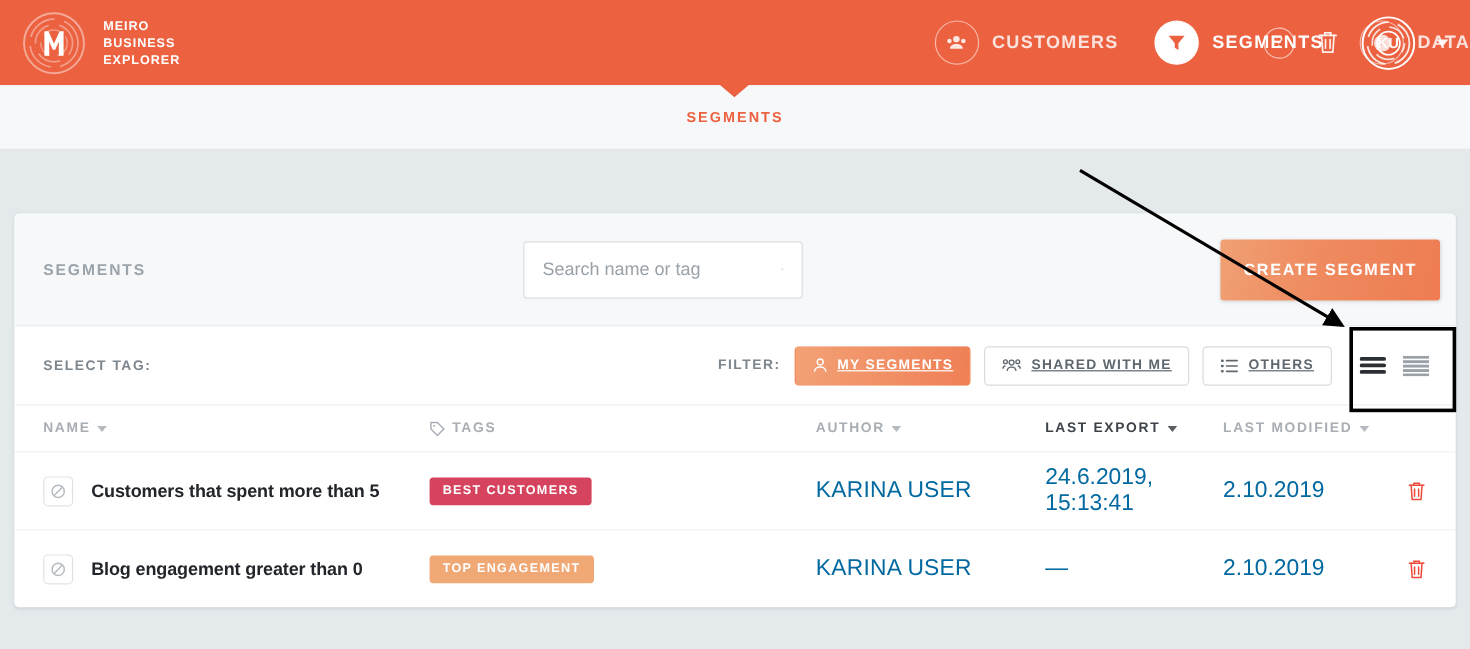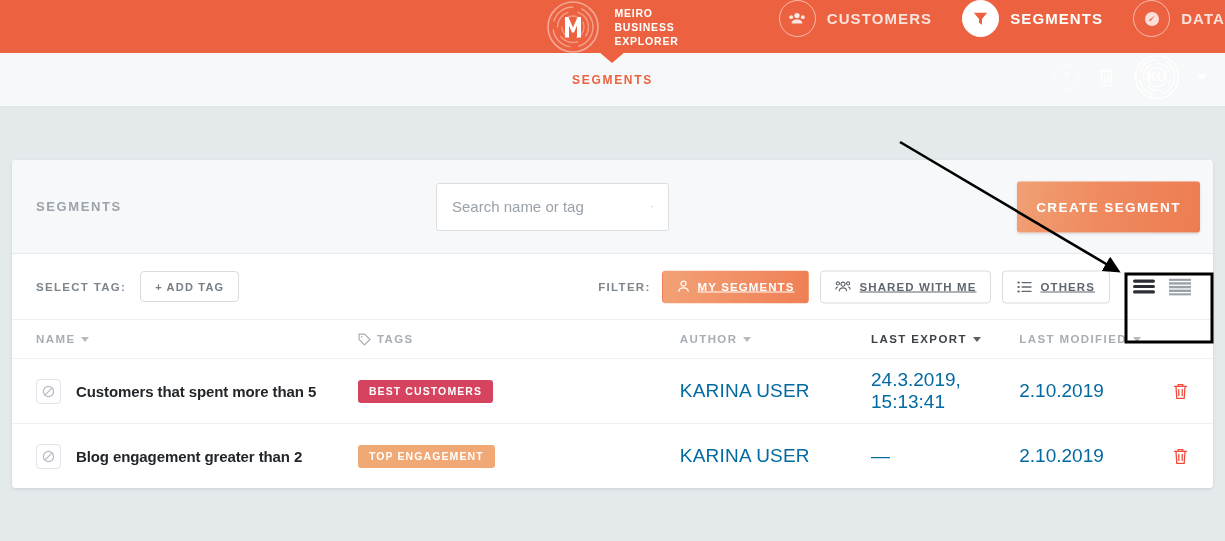--- a/index.html
+++ b/index.html
@@ -7,26 +7,25 @@
   html, body {
     width: 1225px; height: 541px;
     font-family: "Liberation Sans", sans-serif;
     background: #e4e9ec;
     overflow: hidden;
   }
 
   
   .topbar {
     position: relative;
-    height: 53px;
+    height: 71px;
     background: #ec6241;
     display: flex;
     align-items: center;
     padding: 0 18px;
-    flex-direction: column;
   }
   .brand { display: flex; align-items: center; gap: 14px; }
   .brand-logo { width: 54px; height: 54px; flex: 0 0 54px; }
   .brand-text {
     color: #ffffff;
     font-size: 10.5px;
     font-weight: bold;
     letter-spacing: 0.8px;
     line-height: 14px;
     text-transform: uppercase;
@@ -392,21 +391,20 @@
           <circle cx="8.4" cy="8.4" r="5.6"></circle>
           <path d="M12.6 12.6 L17.4 17.4" stroke-linecap="round"></path>
         </svg>
       </div>
 
       <button class="create-btn">CREATE SEGMENT</button>
     </div>
 
     <div class="filterrow">
       <span class="row-label">SELECT TAG:</span>
-      <button class="addtag-btn">+ ADD TAG</button>
 
       <div class="filter-group">
         <span class="row-label">FILTER:</span>
 
         <button class="filter-btn active">
           <svg width="13" height="14" viewBox="0 0 14 15" fill="none" stroke="#ffffff" stroke-width="1.3">
             <circle cx="7" cy="4.4" r="2.7"></circle>
             <path d="M1.9 13.2c0-2.7 2.3-4.3 5.1-4.3s5.1 1.6 5.1 4.3"></path>
           </svg>
           <span>MY SEGMENTS</span>
@@ -487,21 +485,21 @@
             <circle cx="8" cy="8" r="5.4"></circle>
             <path d="M4.4 11.6 L11.6 4.4" stroke-linecap="round"></path>
           </svg>
         </span>
         <span class="seg-title">Customers that spent more than 5</span>
       </div>
       <div class="col-tags">
         <span class="tagchip" style="background:#d5435e">BEST CUSTOMERS</span>
       </div>
       <div class="col-author cellval author">KARINA USER</div>
-      <div class="col-export cellval">24.3.2019, 15:13:41</div>
+      <div class="col-export cellval">24.6.2019, 15:13:41</div>
       <div class="col-mod cellval">2.10.2019</div>
       <div class="col-del">
         <span class="del-btn">
           <svg width="17" height="19" viewBox="0 0 18 20" fill="none" stroke="#ee4b3a" stroke-width="1.35" stroke-linecap="round">
             <path d="M2.6 4.6 H15.4"></path>
             <path d="M6.6 4.6 V2.8 h4.8 V4.6"></path>
             <path d="M4.2 4.6 L5.1 17.2 h7.8 L13.8 4.6"></path>
             <path d="M7.2 7.8 V14.2 M10.8 7.8 V14.2"></path>
           </svg>
         </span>
@@ -509,21 +507,21 @@
     </div>
 
     <div class="trow">
       <div class="col-name seg-name">
         <span class="seg-ico">
           <svg width="15" height="15" viewBox="0 0 16 16" fill="none" stroke="#b4bac0" stroke-width="1.3">
             <circle cx="8" cy="8" r="5.4"></circle>
             <path d="M4.4 11.6 L11.6 4.4" stroke-linecap="round"></path>
           </svg>
         </span>
-        <span class="seg-title">Blog engagement greater than 2</span>
+        <span class="seg-title">Blog engagement greater than 0</span>
       </div>
       <div class="col-tags">
         <span class="tagchip" style="background:#f0a875">TOP ENGAGEMENT</span>
       </div>
       <div class="col-author cellval author">KARINA USER</div>
       <div class="col-export cellval">—</div>
       <div class="col-mod cellval">2.10.2019</div>
       <div class="col-del">
         <span class="del-btn">
           <svg width="17" height="19" viewBox="0 0 18 20" fill="none" stroke="#ee4b3a" stroke-width="1.35" stroke-linecap="round">

